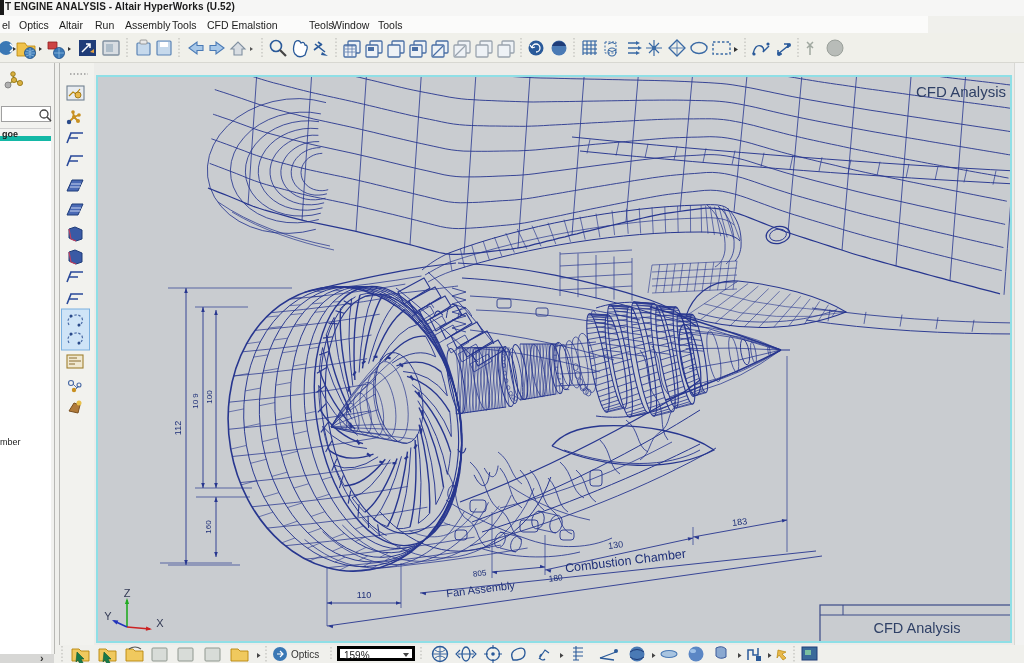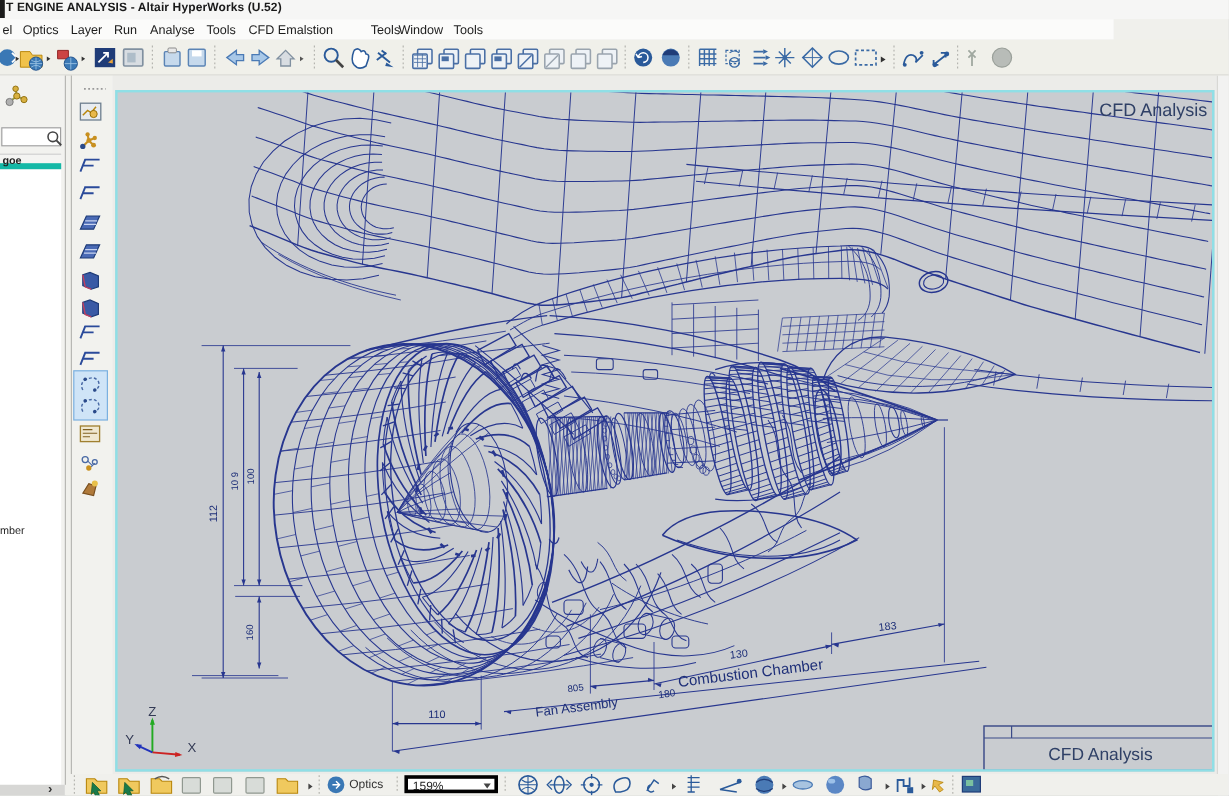--- a/index.html
+++ b/index.html
@@ -25,23 +25,23 @@
 .treetext { position:absolute; left:0px; top:427px; font-size:9px; color:#222;margin-top:10px; }
 .chev { position:absolute; left:40px; top:652px; font-size:11px; color:#333; font-weight:700; }
 </style></head><body>
 <div class="titlebar">
     <div class="nub"></div>
     <div class="t">T ENGINE ANALYSIS - Altair HyperWorks (U.52)</div>
   </div>
 <div class="menubar">
 <span style="left:2px">el</span>
     <span style="left:19px">Optics</span>
-    <span style="left:59px">Layer</span>
+    <span style="left:59px">Altair</span>
 <span style="left:95px">Run</span>
-    <span style="left:125px">Analyse</span>
+    <span style="left:125px">Assembly</span>
     <span style="left:172px">Tools</span>
 <span style="left:207px">CFD Emalstion</span>
     <span style="left:309px">Teols</span>
     <span style="left:332px">Window</span>
 <span style="left:378px">Tools</span>
 </div>
 <div class="toolbar"></div>
 <svg style="position:absolute;left:0;top:33px" width="1024" height="30" viewBox="0 33 1024 30">
 <g>
       <circle cx="6" cy="48" r="7" fill="#3a78b5"></circle>

